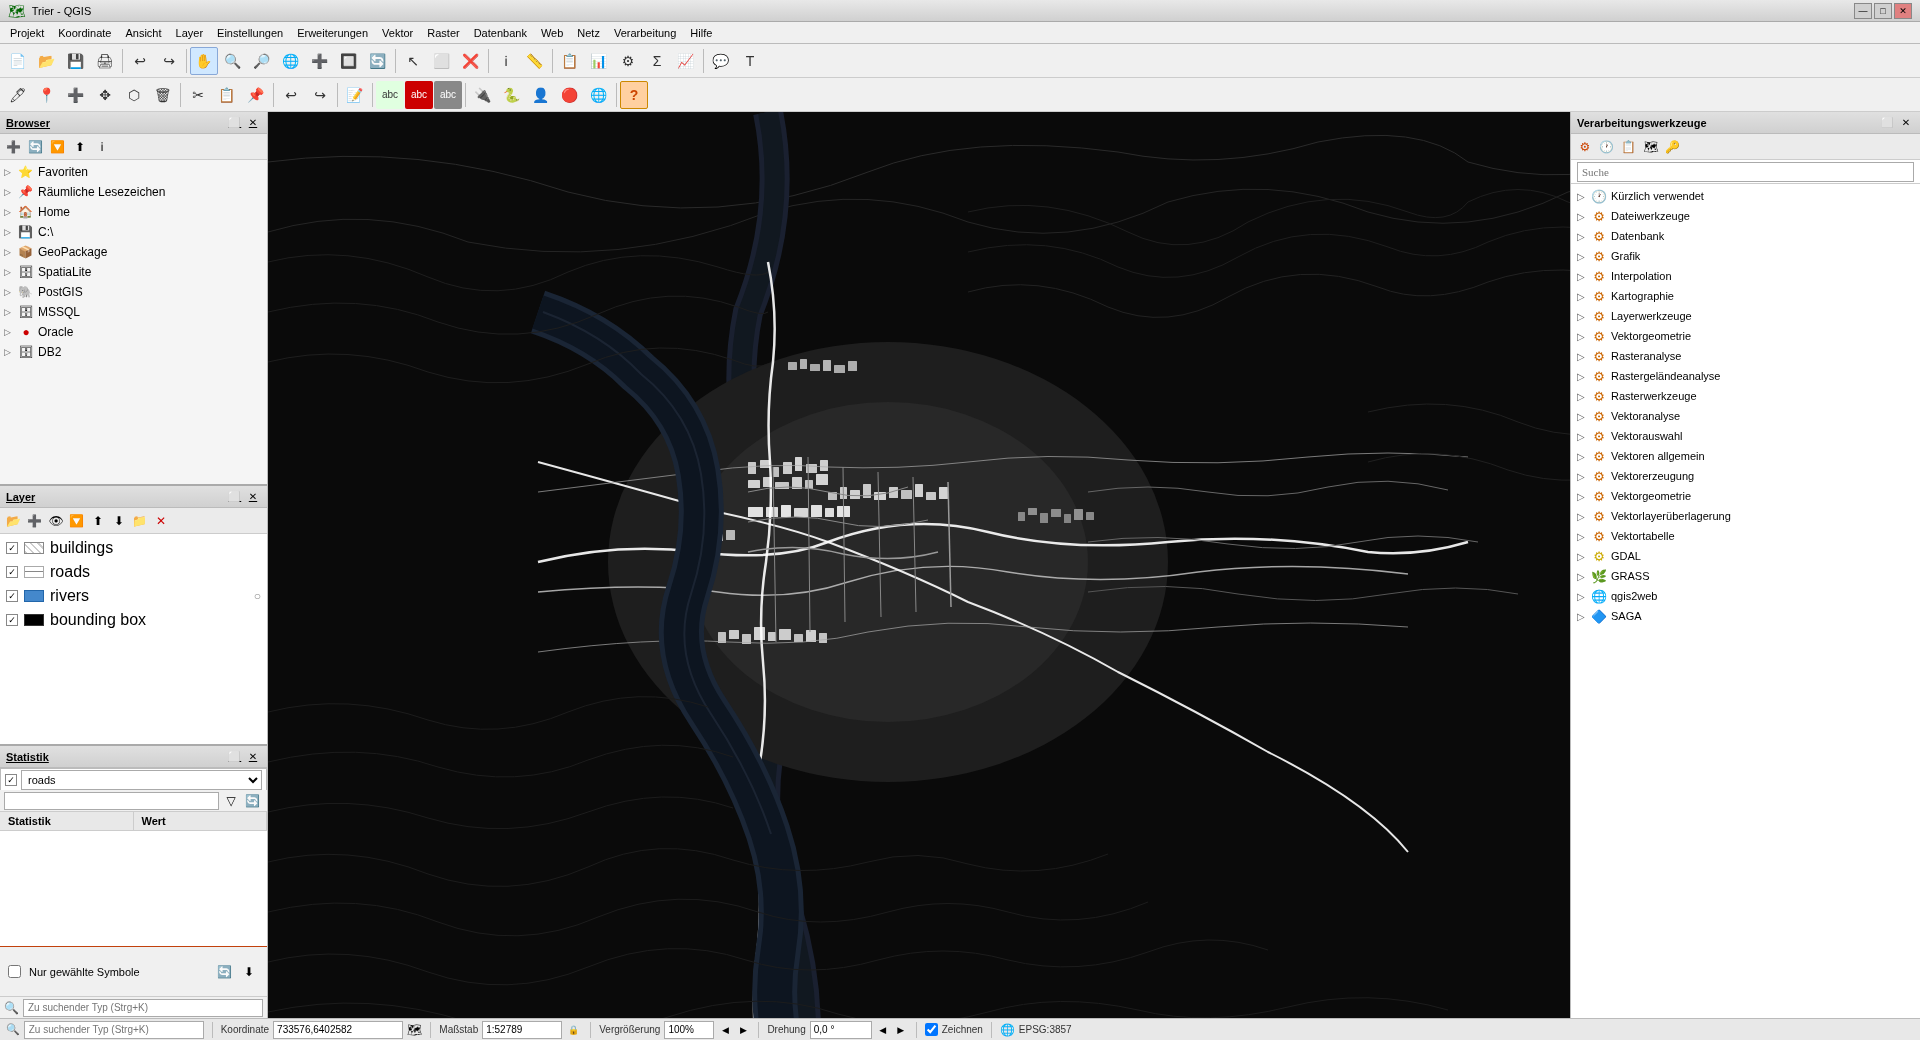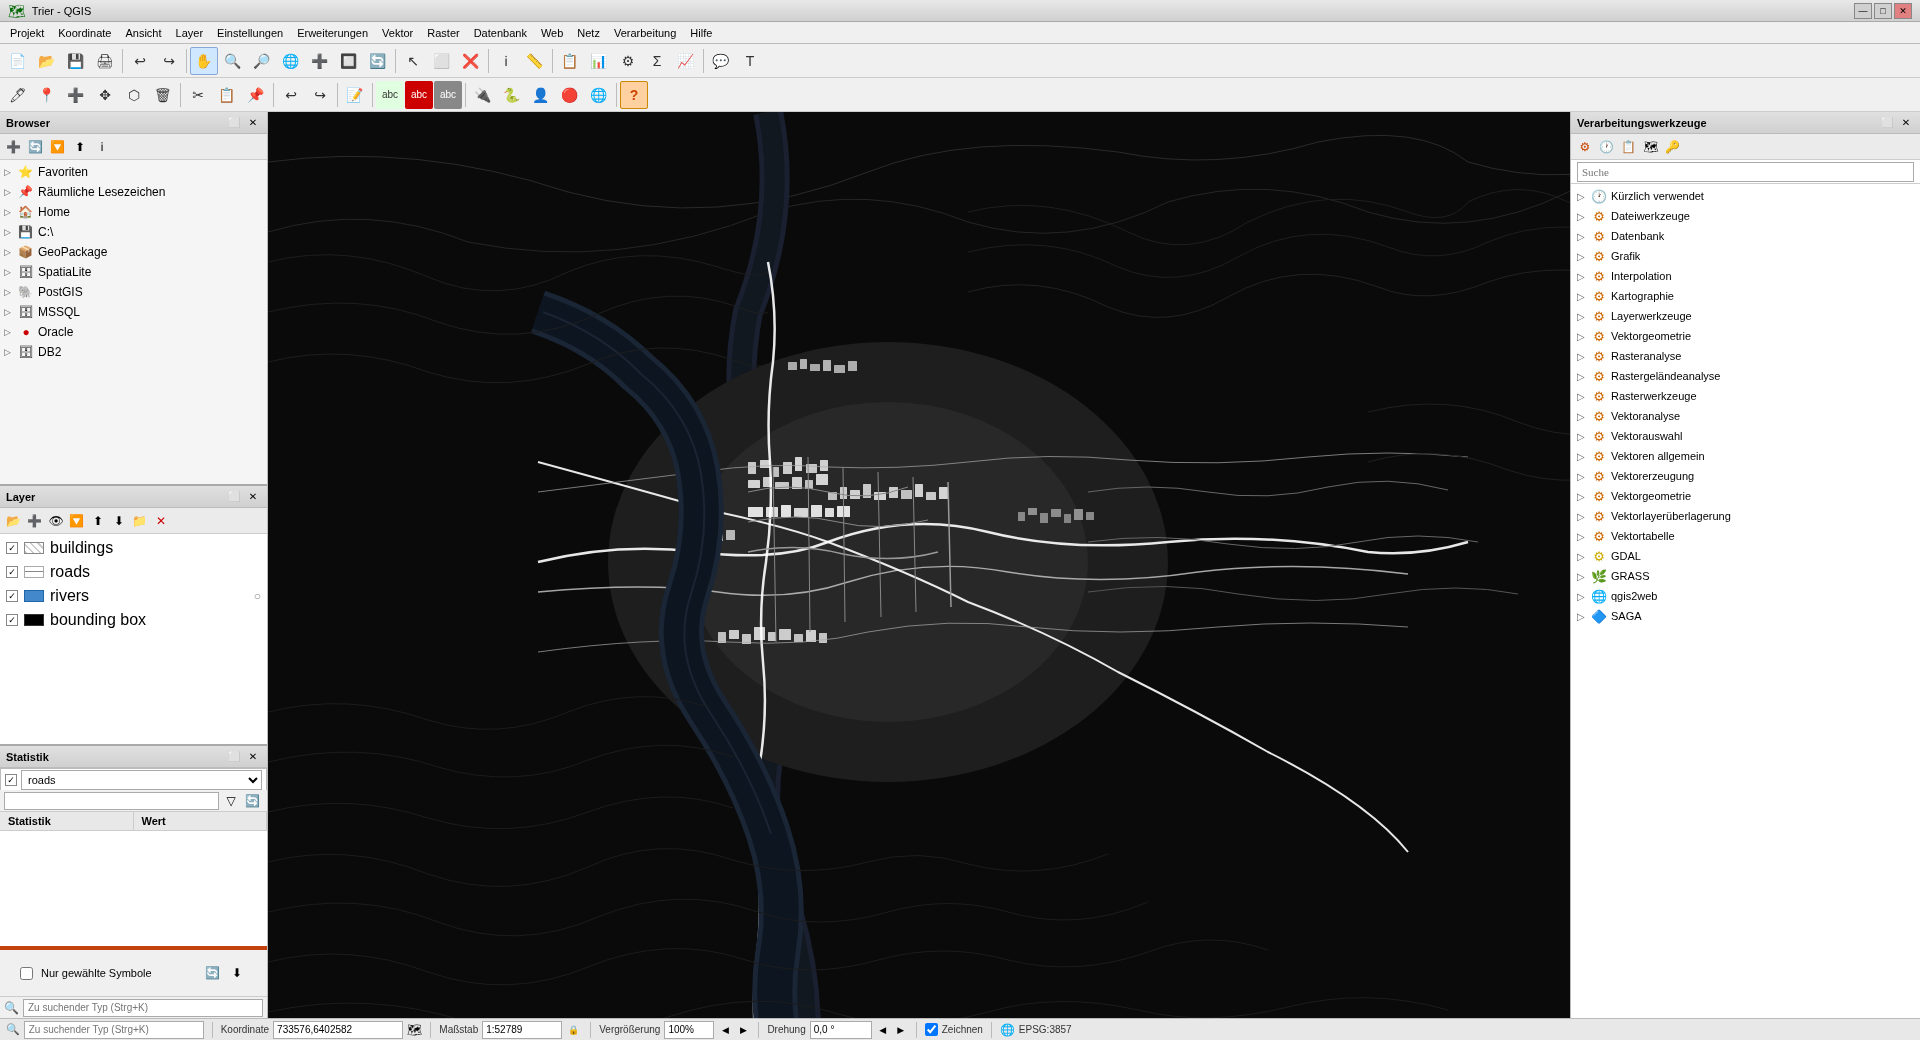--- a/index.html
+++ b/index.html
@@ -87,20 +87,21 @@
     }
     .panel-header {
       height: 22px;
       background: linear-gradient(to bottom, #e0e0e0, #d0d0d0);
       border-bottom: 1px solid #bbb;
       display: flex;
       align-items: center;
       padding: 0 6px;
       font-weight: bold;
       font-size: 11px;
+      text-decoration: underline;
     }
     .panel-header-controls {
       margin-left: auto;
       display: flex;
       gap: 2px;
     }
     .panel-icon-btn {
       width: 16px; height: 16px;
       font-size: 10px;
       cursor: pointer;
@@ -247,24 +248,24 @@
     #stats-body {
       flex: 1;
       background: #fff;
       overflow-y: auto;
     }
 
     
     #legend-area {
       height: 50px;
       background: #f0f0f0;
-      border-top: 4px solid #c2410c;
-      display: flex;
-      align-items: center;
-      padding: 4px 20px;
+      border-top: 1px solid #c2410c;
+      display: flex;
+      align-items: center;
+      padding: 4px 8px;
       gap: 8px;
       flex-wrap: wrap;
     }
 
     
     #map-area {
       flex: 1;
       background: #000;
       position: relative;
       overflow: hidden;

